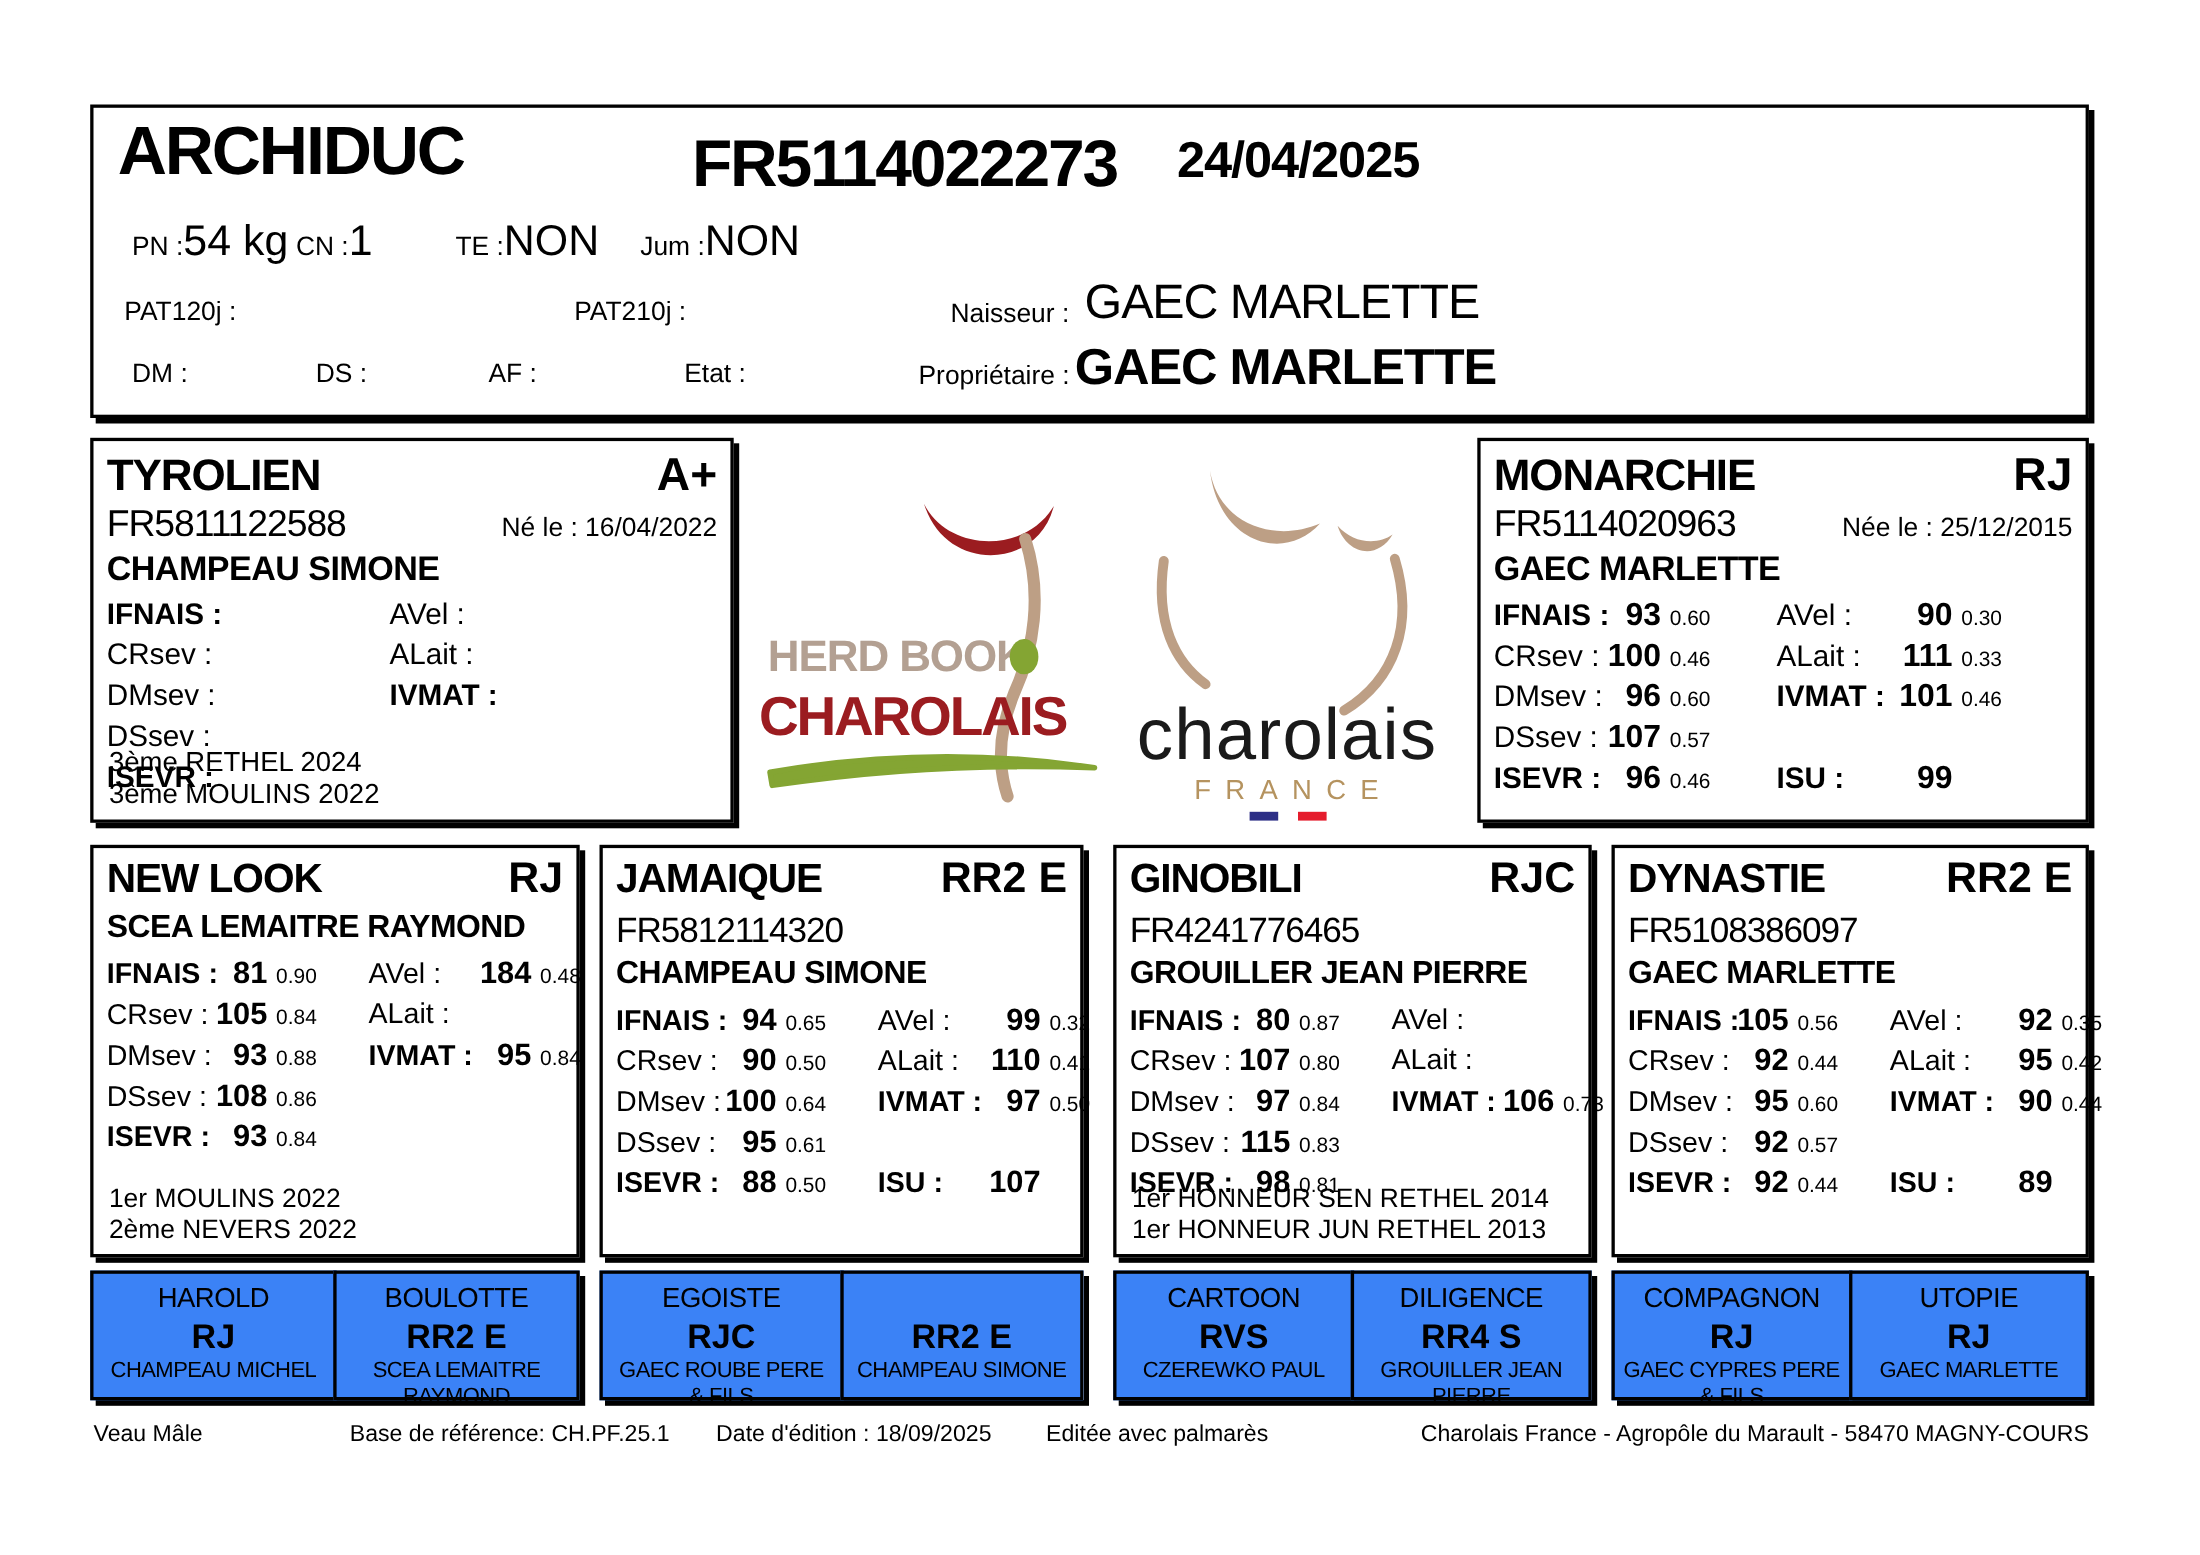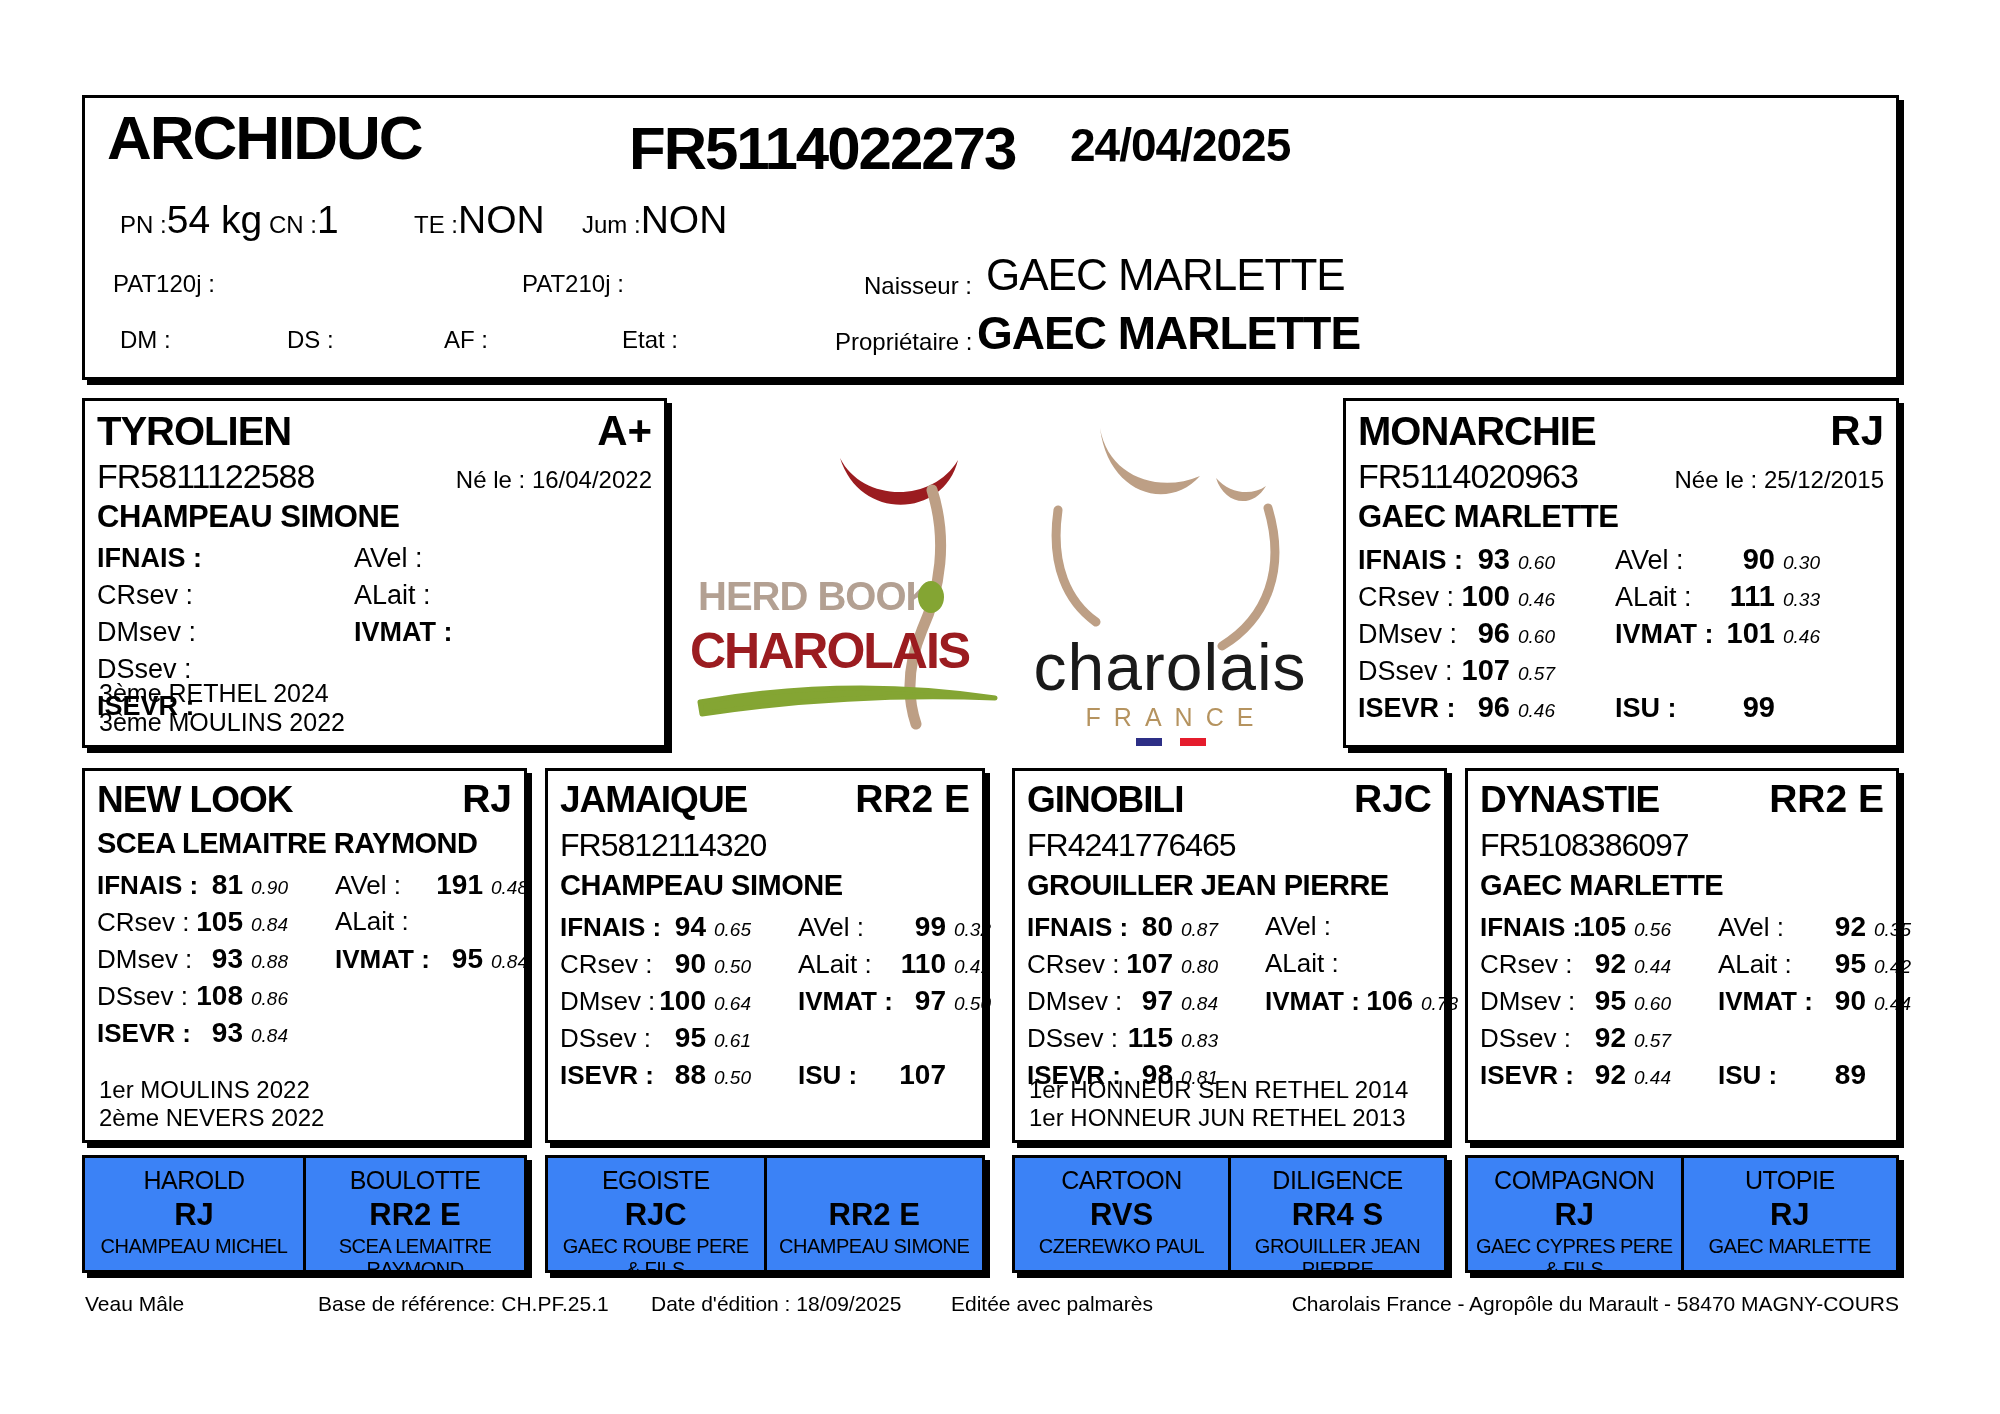--- a/index.html
+++ b/index.html
@@ -36,21 +36,21 @@
   .pid{font-size:34px;letter-spacing:-1px;}
   .pbirth{font-size:24px;}
   .powner{font-size:31px;font-weight:bold;height:42px;letter-spacing:-0.5px;white-space:nowrap;}
   .pstats{display:flex;margin-top:2px;}
   .scol{display:block;}
   .scol-left{width:257px;flex:none;}
   .scol-right{flex:1;}
   .stat-row{display:flex;align-items:baseline;height:37px;}
   .slabel{font-size:27px;white-space:nowrap;}
   .sval{font-weight:bold;font-size:29px;text-align:right;}
-  .scoef{font-size:19px;font-weight:normal;margin-left:8px;font-style:italic;}
+  .scoef{font-size:19px;font-weight:normal;margin-left:8px;}
   .scol-left .slabel{width:100px;}
   .scol-left .sval{width:52px;}
   .scol-right .slabel{width:104px;}
   .scol-right .sval{width:56px;}
   .scol-left .stat-row:nth-of-type(1),.scol-left .stat-row:nth-of-type(5),
   .rrep .stat-row:nth-of-type(3),.isu-row{font-weight:bold;}
   .scol-left .stat-row:nth-of-type(1) .slabel,.scol-left .stat-row:nth-of-type(5) .slabel,
   .rrep .stat-row:nth-of-type(3) .slabel,.isu-row .slabel{font-weight:bold;}
   .palmares{position:absolute;left:14px;bottom:8px;font-size:25px;line-height:29px;}
   
@@ -314,21 +314,21 @@
             <span class="slabel">ISEVR :</span>
             <span class="sval">93</span>
             <span class="scoef">0.84</span>
           </div>
         </div>
       <div class="scol scol-right">
         <div class="rrep">
 
         <div class="stat-row">
               <span class="slabel">AVel :</span>
-              <span class="sval">191</span>
+              <span class="sval">184</span>
               <span class="scoef">0.48</span>
             </div>
             <div class="stat-row">
               <span class="slabel">ALait :</span>
               <span class="sval"></span>
               <span class="scoef"></span>
             </div>
             <div class="stat-row">
               <span class="slabel">IVMAT :</span>
               <span class="sval">95</span>

